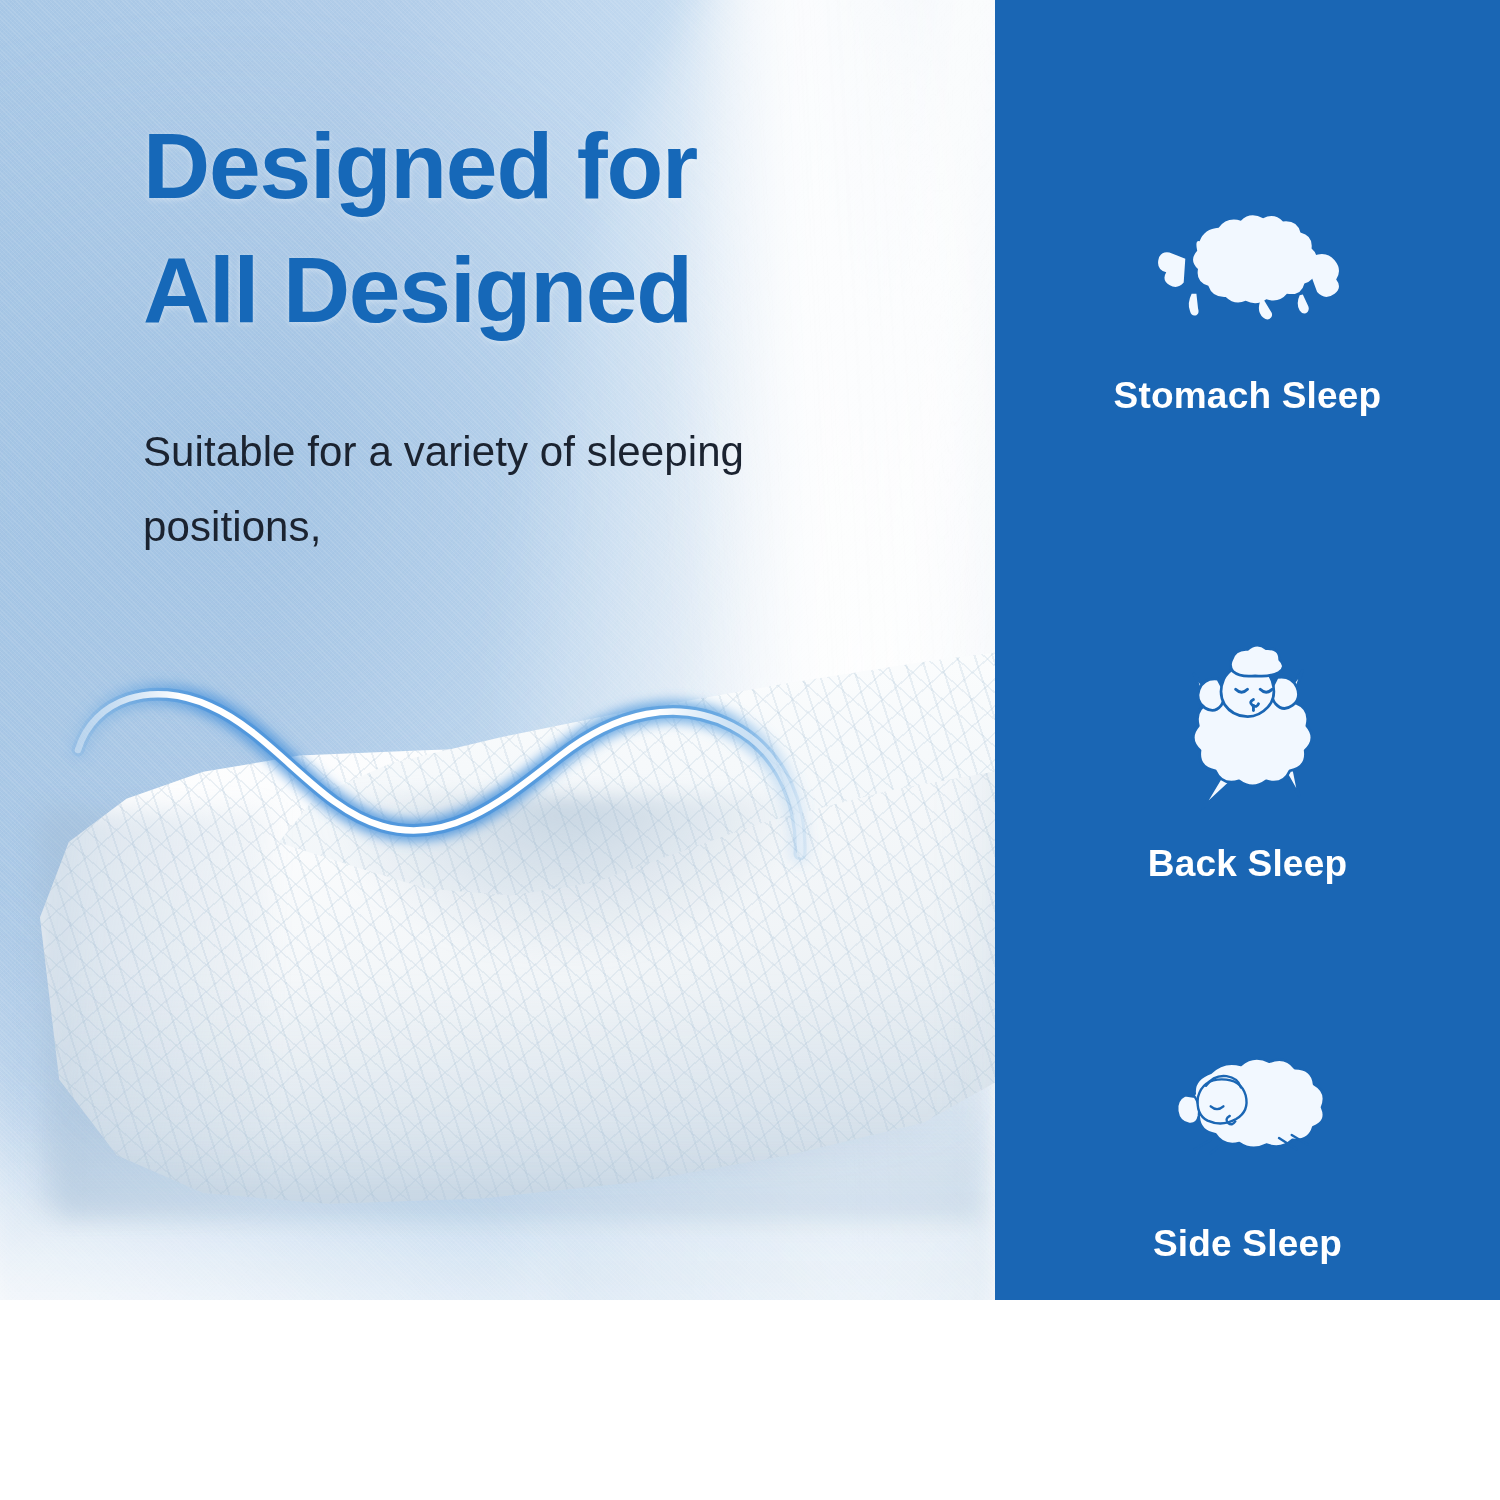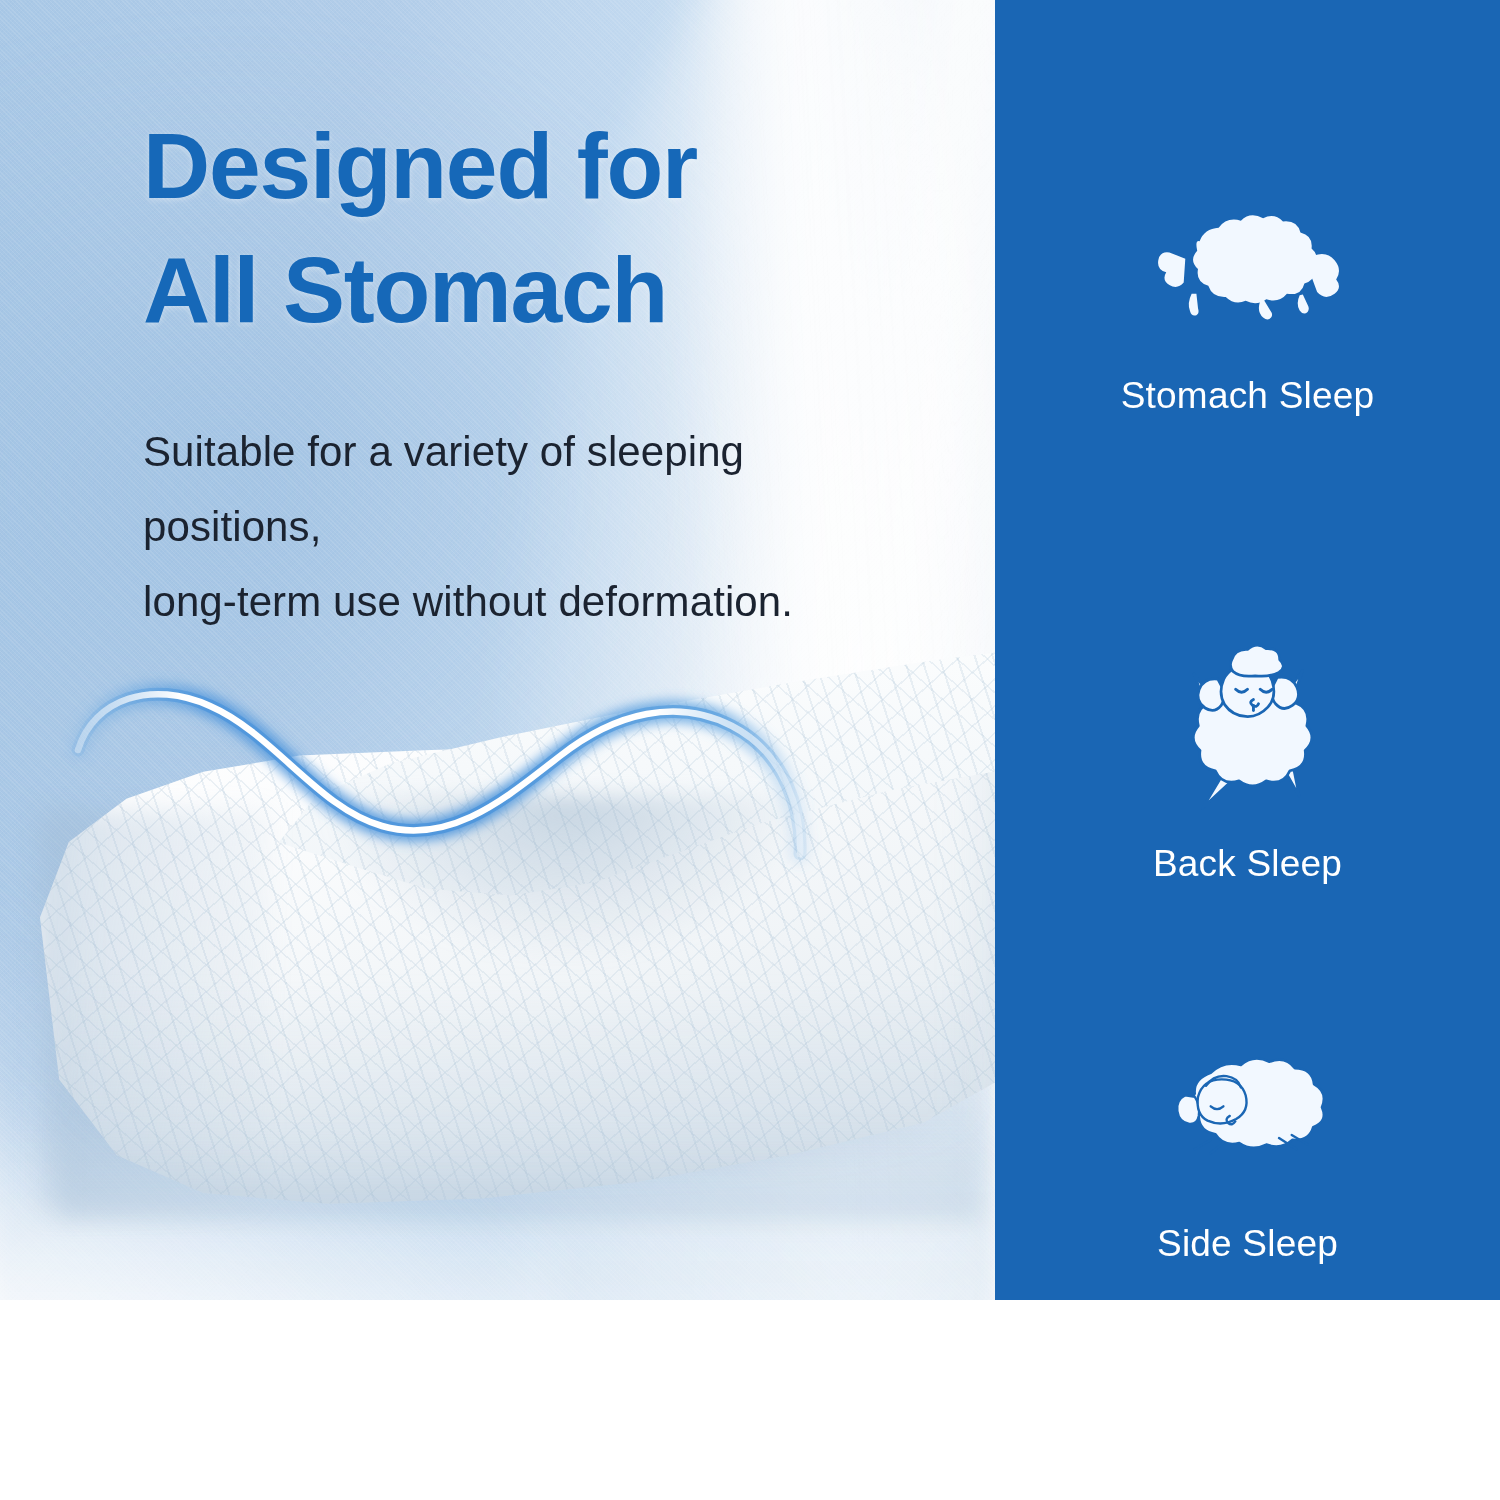--- a/index.html
+++ b/index.html
@@ -152,21 +152,21 @@
   }
   .feature{
     position:absolute;left:0;width:505px;text-align:center;
   }
   .feature-icon{
     display:block;margin:0 auto;
     height:150px;
   }
   .feature-label{
     display:block;margin-top:26px;
-    font-size:37px;font-weight:400;color:#ffffff;
+    font-size:37px;font-weight:700;color:#ffffff;
     letter-spacing:.2px;
   }
   #feature-0{top:200px;}
   #feature-1{top:630px;}
   #feature-2{top:1046px;}
   #feature-0 .feature-icon{height:135px;}
   #feature-1 .feature-icon{height:195px;}
   #feature-2 .feature-icon{height:135px;}
   #feature-0 .feature-label{margin-top:40px;}
   #feature-1 .feature-label{margin-top:18px;}
@@ -224,26 +224,25 @@
           <feGaussianBlur stdDeviation="6"></feGaussianBlur>
         </filter>
       </defs>
       <path d="M 18,110 C 34,58 92,40 150,66 C 214,94 258,168 322,186 C 392,206 448,156 500,116 C 556,72 618,58 672,86 C 726,114 742,172 740,214" fill="none" stroke="url(#glowgrad)" stroke-width="22" stroke-linecap="round" filter="url(#softglow)"></path>
       <path d="M 18,110 C 34,58 92,40 150,66 C 214,94 258,168 322,186 C 392,206 448,156 500,116 C 556,72 618,58 672,86 C 726,114 742,172 740,214" fill="none" stroke="url(#glowgrad)" stroke-width="13" stroke-linecap="round"></path>
       <path d="M 18,110 C 34,58 92,40 150,66 C 214,94 258,168 322,186 C 392,206 448,156 500,116 C 556,72 618,58 672,86 C 726,114 742,172 740,214" fill="none" stroke="url(#corelight)" stroke-width="6.5" stroke-linecap="round"></path>
     </svg>
 
     <div id="headline">
       <span class="hl-line">Designed for</span>
-      <span class="hl-line">All Stomach</span>
+      <span class="hl-line">All Designed</span>
     </div>
 
     <div id="subcopy">
       <span class="sub-line">Suitable for a variety of sleeping positions,</span>
-      <span class="sub-line">long-term use without deformation.</span>
     </div>
   </div>
 
   <div id="right-panel">
 
     <div class="feature" id="feature-0">
       <svg class="feature-icon" viewBox="0 0 260 170">
         <g fill="#f2f8ff">
 
           <path d="M32,66 q-12,-2 -14,10 q-2,12 10,15 q-6,10 4,16 q10,6 18,-3 l2,-30 z"></path>

